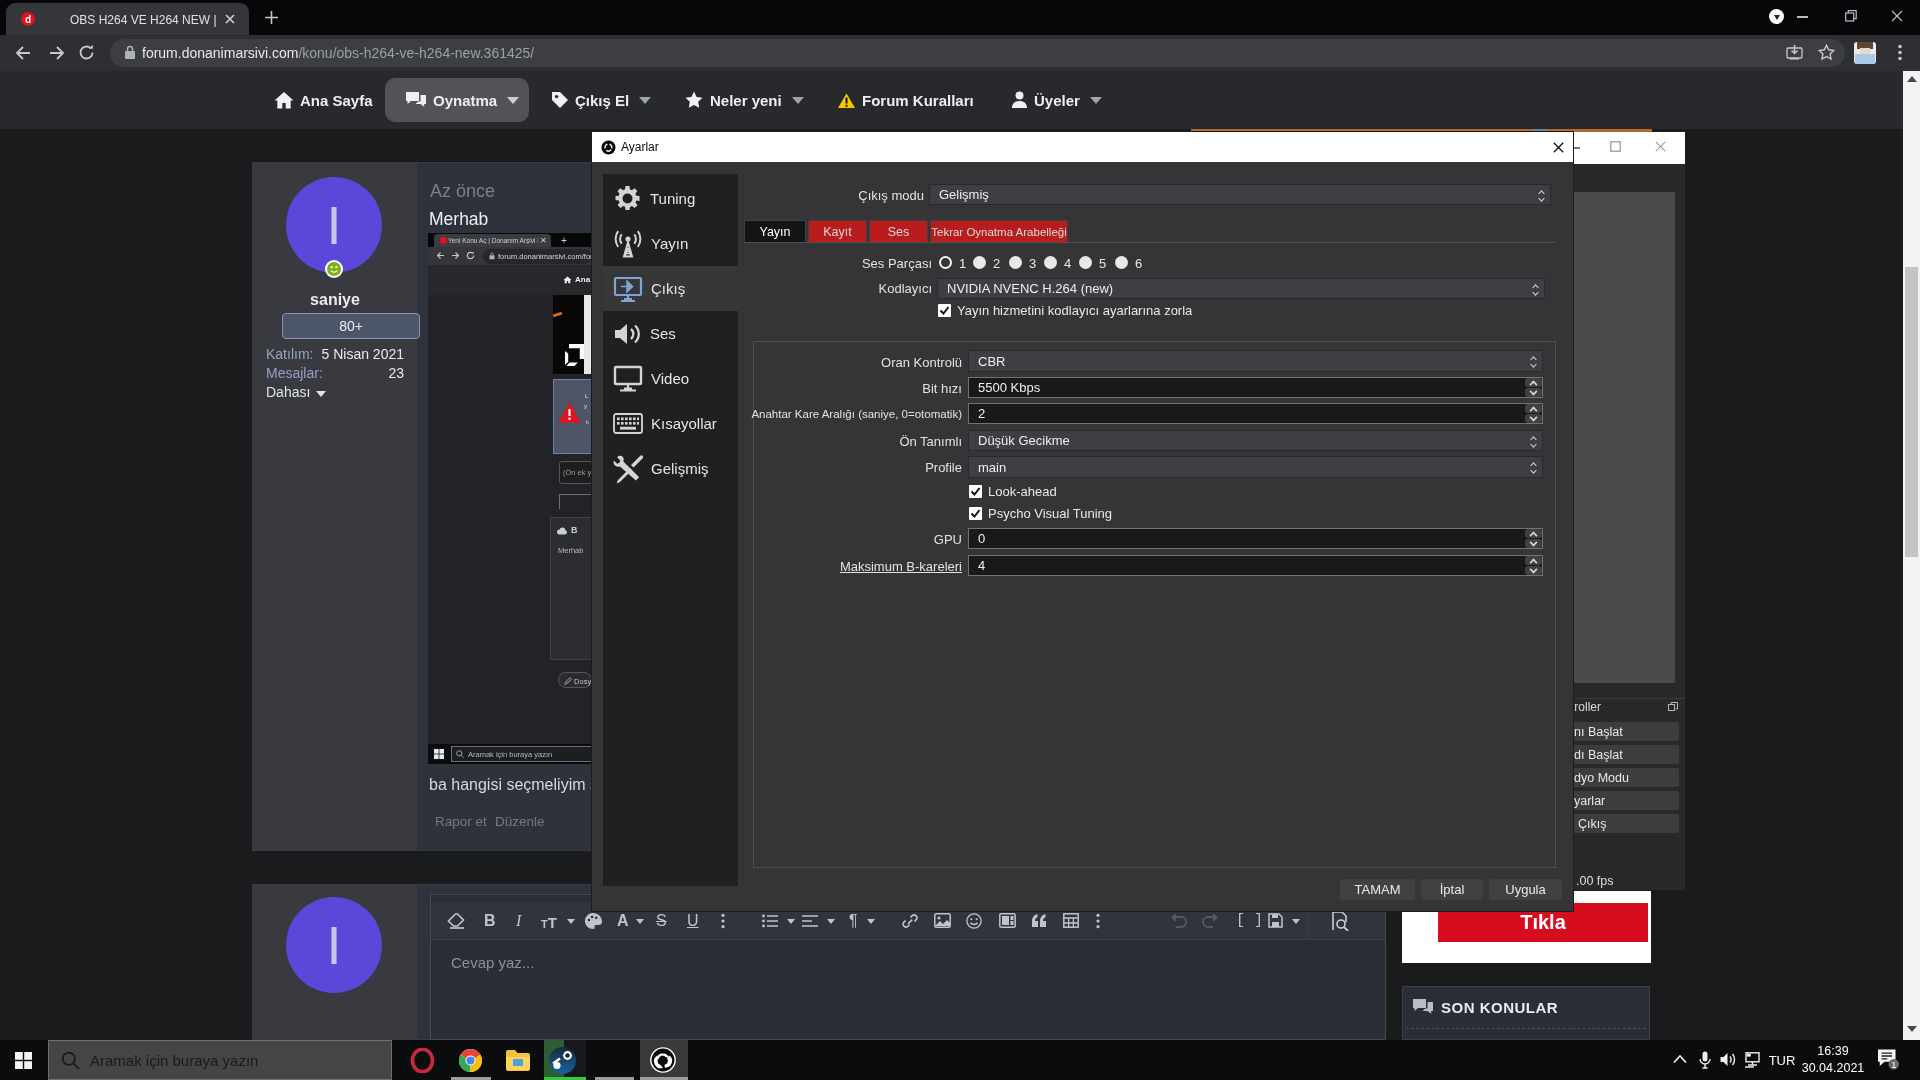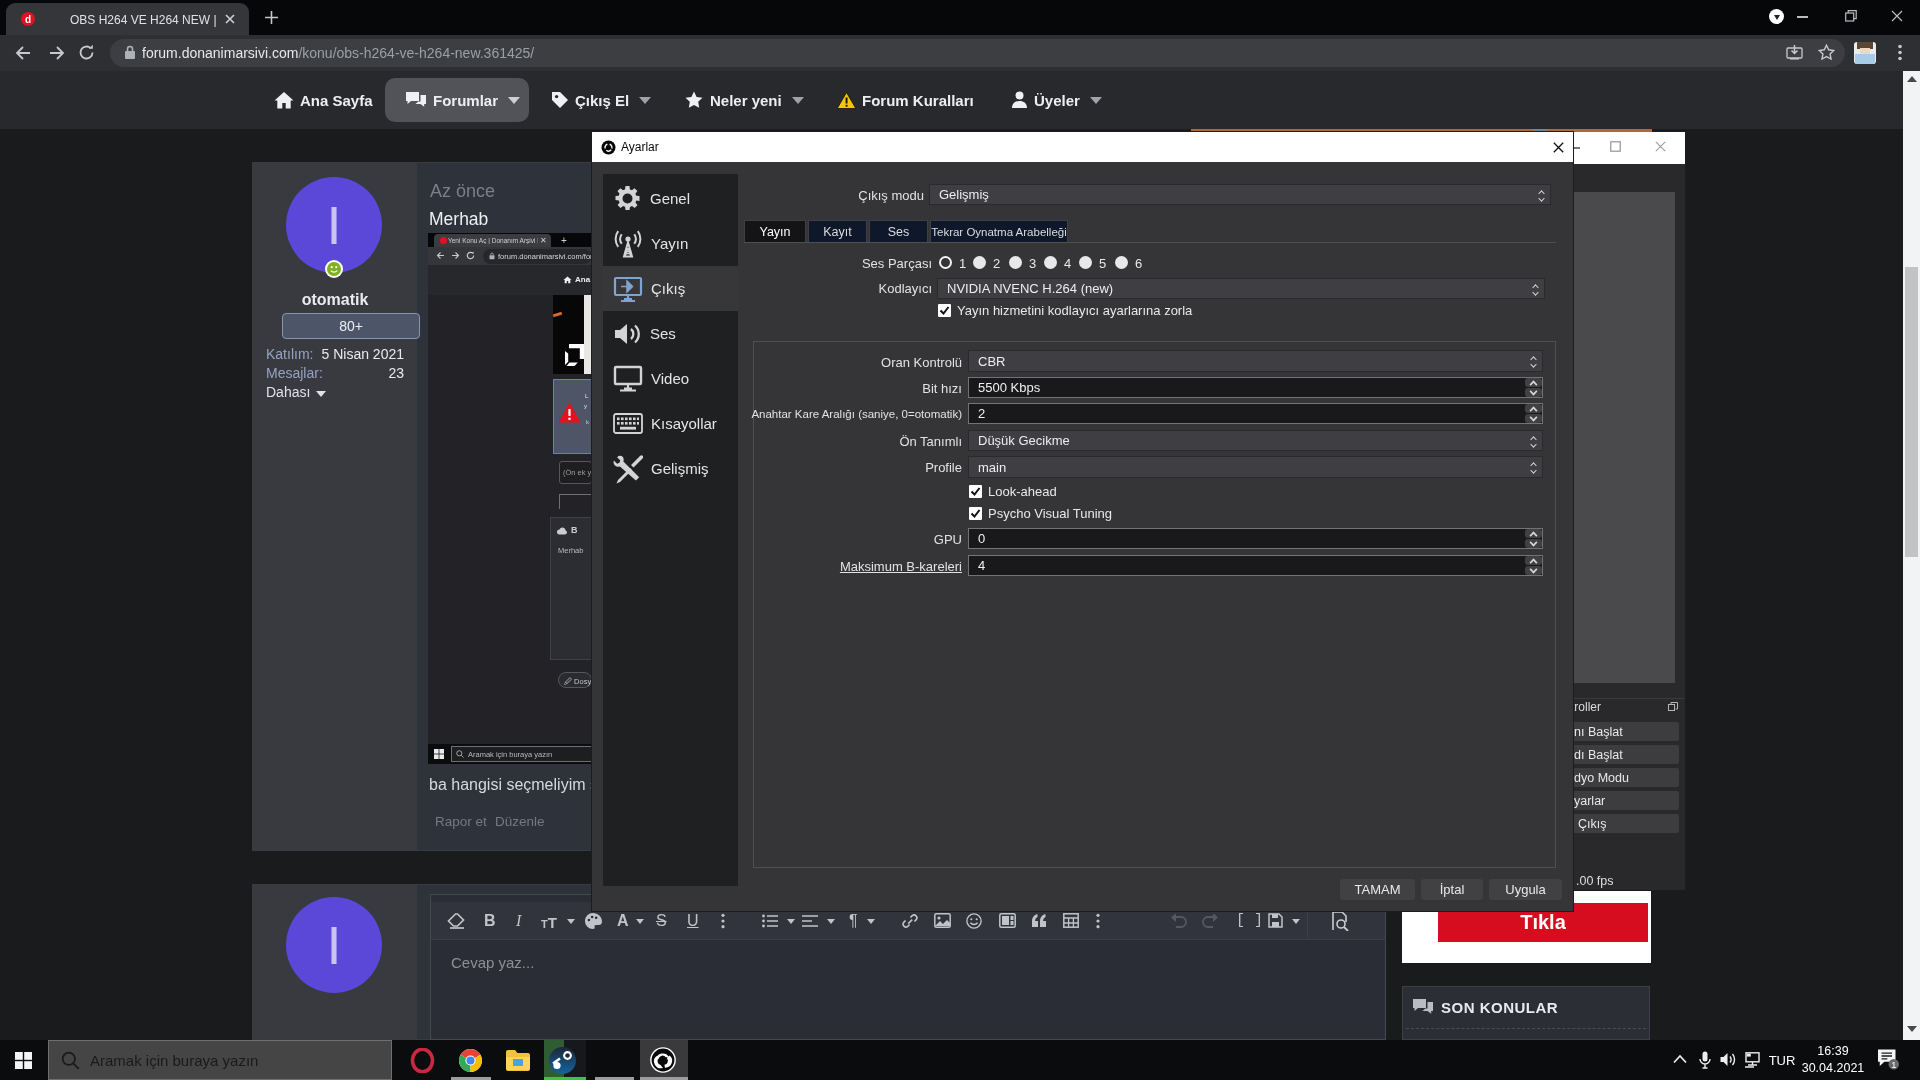--- a/index.html
+++ b/index.html
@@ -35,21 +35,21 @@
 .arr > div{flex:1;background:#414144;border-radius:3px;display:flex;align-items:center;justify-content:center;overflow:hidden;}.arr .chu,.arr .chd{flex:none;}
 .chu{width:7px;height:7px;border-left:2.2px solid #d8d8da;border-top:2.2px solid #d8d8da;transform:rotate(45deg) scale(0.8);margin-top:3px;}
 .chd{width:7px;height:7px;border-left:2.2px solid #d8d8da;border-top:2.2px solid #d8d8da;transform:rotate(225deg) scale(0.8);margin-top:-3px;}
 .chu.s{width:5px;height:5px;border-width:1.8px;margin-top:2px;transform:rotate(45deg) scale(0.9);}
 .chd.s{width:5px;height:5px;border-width:1.8px;margin-top:-2px;transform:rotate(225deg) scale(0.9);}
 .dlabel{position:absolute;color:#e2e2e4;font-size:13px;text-align:right;}
 .cb{position:absolute;width:13px;height:13px;background:#fff;border-radius:1px;}
 .cb svg{position:absolute;left:1px;top:1px;}
 .cblabel{position:absolute;color:#e8e8ea;font-size:13px;}
 .dbtn{position:absolute;top:747px;height:21px;background:#414144;border-radius:3px;color:#e9e9eb;font-size:13px;display:flex;align-items:center;justify-content:center;}
-.tab{position:absolute;top:88px;height:23px;background:#0f172a;border:1px solid #3f3f43;border-bottom:none;color:#dcdcde;font-size:12.5px;white-space:nowrap;display:flex;align-items:center;justify-content:center;}
+.tab{position:absolute;top:88px;height:23px;background:#b91c1c;border:1px solid #3f3f43;border-bottom:none;color:#dcdcde;font-size:12.5px;white-space:nowrap;display:flex;align-items:center;justify-content:center;}
 .radio{position:absolute;width:13px;height:13px;border-radius:50%;background:#e8e8e9;}
 .rlbl{position:absolute;color:#e8e8ea;font-size:13px;}
 
 #taskbar{left:0;top:1040px;width:1920px;height:40px;background:#0b0c0e;}
 .tray{position:absolute;top:0;height:40px;display:flex;align-items:center;justify-content:center;color:#fff;}
 
 .t{position:absolute;white-space:nowrap;}
 .flexc{display:flex;align-items:center;justify-content:center;margin-left:16px;}
 </style></head>
 <body>
@@ -127,21 +127,21 @@
           <path d="M10 1L0.5 9.5h2.8v8h5v-5.5h3.4v5.5h5v-8h2.8z" fill="#eef0f2"></path>
         </svg>
     <span>Ana Sayfa</span>
   </div>
   <div class="abs" style="left:385px;top:7px;width:144px;height:44px;background:#515358;border-radius:10px;"></div>
   <div class="fitem" style="left:405px;">
     <svg width="22" height="18" viewBox="0 0 22 18">
           <path d="M1 1h13v9H6l-3.5 3V10H1z" fill="#eef0f2"></path>
           <path d="M15.5 4H21v9h-1.8v2.8L15.5 13h-5l2.8-2.5h2.2z" fill="#eef0f2"></path>
         </svg>
-    <span>Forumlar</span>
+    <span>Oynatma</span>
         <div class="caret" style="border-top-color:#cdd0d4;"></div>
   </div>
   <div class="fitem" style="left:551px;">
     <svg width="18" height="18" viewBox="0 0 18 18">
           <path d="M1 1h8l8 8-8 8-8-8z" fill="#eef0f2"></path>
           <circle cx="5.6" cy="5.6" r="1.7" fill="#28292d"></circle>
         </svg>
     <span>Çıkış El</span>
         <div class="caret"></div>
   </div>
@@ -176,21 +176,21 @@
 <div class="abs postbg" style="left:252px;top:162px;width:1128px;height:689px;border:1px solid #393b40;"></div>
 <div class="abs usercol" style="left:253px;top:163px;width:164px;height:687px;"></div>
 <div class="abs avatar" style="left:286px;top:177px;width:96px;height:96px;">I</div>
 <div class="abs" style="left:325px;top:260px;width:18px;height:18px;border-radius:50%;background:#fff;"></div>
 <div class="abs" style="left:327px;top:262px;width:14px;height:14px;border-radius:50%;background:#7fb11c;"></div>
 <svg class="abs" style="left:327px;top:262px;" width="14" height="14" viewBox="0 0 14 14">
       <circle cx="4.7" cy="5.2" r="1.1" fill="#fff"></circle>
       <circle cx="9.3" cy="5.2" r="1.1" fill="#fff"></circle>
       <path d="M3.8 8.6c1.8 2 4.6 2 6.4 0" fill="none" stroke="#fff" stroke-width="1.2"></path>
     </svg>
-<div class="t" style="left:253px;top:291px;width:164px;text-align:center;font-size:16px;font-weight:bold;color:#e9ebee;">otomatik</div>
+<div class="t" style="left:253px;top:291px;width:164px;text-align:center;font-size:16px;font-weight:bold;color:#e9ebee;">saniye</div>
 <div class="abs flexc" style="left:266px;top:313px;width:138px;height:26px;background:#4d5669;border:1.5px solid #8595b2;border-radius:4px;color:#eceef2;font-size:14px;">80+</div>
 <div class="t ulabel" style="left:266px;top:346px;">Katılım:</div>
 <div class="t uval" style="left:266px;top:346px;width:138px;text-align:right;">5 Nisan 2021</div>
 <div class="t ulabel" style="left:266px;top:365px;">Mesajlar:</div>
 <div class="t uval" style="left:266px;top:365px;width:138px;text-align:right;">23</div>
 <div class="t" style="left:266px;top:384px;font-size:14px;color:#dfe2e7;">Dahası <span style="display:inline-block;width:0;height:0;border-left:5px solid transparent;border-right:5px solid transparent;border-top:6px solid #dfe2e7;margin-left:2px;"></span></div>
 <div class="t" style="left:430px;top:181px;font-size:18px;color:#7b7f87;">Az önce</div>
 <div class="t" style="left:429px;top:209px;font-size:17.5px;color:#eceef1;">Merhab</div>
 
 <div class="abs" style="left:428px;top:233px;width:164px;height:531px;background:#232327;overflow:hidden;">
@@ -422,21 +422,21 @@
 <div class="t" style="left:29px;top:8px;font-size:12px;color:#0a0a0a;">Ayarlar</div>
 <svg class="abs" style="left:961px;top:10px;" width="11" height="11" viewBox="0 0 11 11">
         <path d="M0.8 0.8l9.4 9.4M10.2 0.8l-9.4 9.4" stroke="#111" stroke-width="1.3"></path>
       </svg>
 <div id="dside" class="abs"></div>
 <div class="abs" style="left:11px;top:134px;width:135px;height:45px;background:#37373a;"></div>
 <div class="ditem" style="left:11px;top:44px;">
  <svg width="29" height="29" viewBox="0 0 29 29">
           <path d="M14.5 9.5a5 5 0 1 0 0 10 5 5 0 0 0 0-10zm12 7.5l-3.2-.4a9 9 0 0 1-.8 2l2 2.6-2.9 2.9-2.6-2a9 9 0 0 1-2 .8L16.5 26h-4l-.4-3.2a9 9 0 0 1-2-.8l-2.6 2-2.9-2.9 2-2.6a9 9 0 0 1-.8-2L2.5 16.1v-4l3.2-.4a9 9 0 0 1 .8-2l-2-2.6 2.9-2.9 2.6 2a9 9 0 0 1 2-.8l.5-3.4h4l.4 3.4a9 9 0 0 1 2 .8l2.6-2 2.9 2.9-2 2.6a9 9 0 0 1 .8 2l3.3.4z" fill="#d4d4d6"></path>
         </svg>
- <span>Genel</span>
+ <span>Tuning</span>
       </div>
 <div class="ditem" style="left:11px;top:89px;">
  <svg width="30" height="30" viewBox="0 0 30 30">
           <g stroke="#d4d4d6" fill="none" stroke-width="2">
             <path d="M8.7 5.2a8.5 8.5 0 0 0 0 9.6M21.3 5.2a8.5 8.5 0 0 1 0 9.6M5.2 2.2a13 13 0 0 0 0 15.6M24.8 2.2a13 13 0 0 1 0 15.6"></path>
           </g>
           <circle cx="15" cy="10" r="2.6" fill="#d4d4d6"></circle>
           <path d="M11 27.5L15 13.5 19 27.5z" fill="none" stroke="#d4d4d6" stroke-width="2"></path>
           <path d="M11.8 22.5h6.4" stroke="#d4d4d6" stroke-width="2"></path>
           <text x="15" y="26.5" font-size="11" font-weight="bold" fill="#d4d4d6" text-anchor="middle" font-family="Liberation Sans">A</text>

